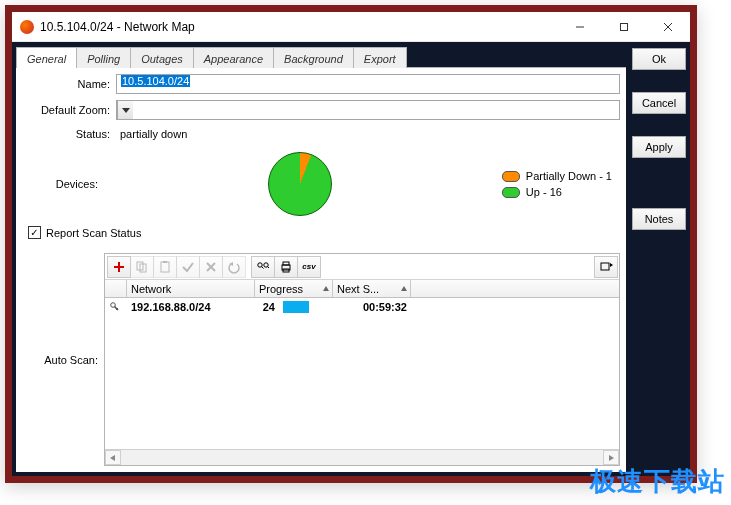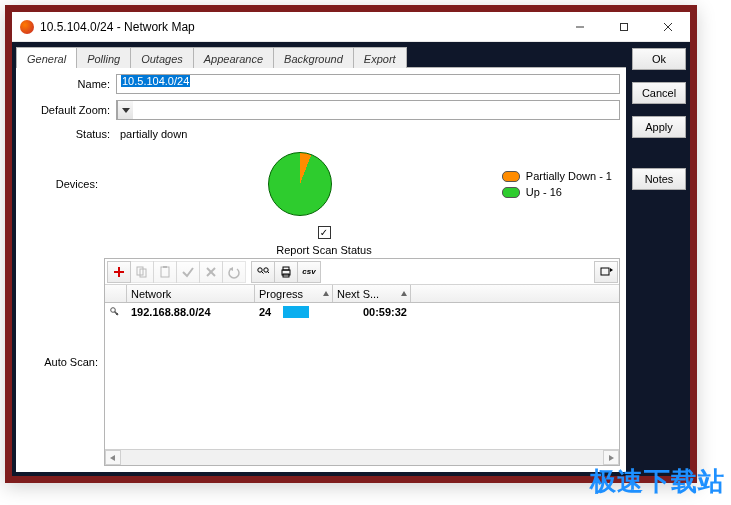--- a/index.html
+++ b/index.html
@@ -6,58 +6,58 @@
 body { background: #fff; width: 731px; height: 505px; position: relative; overflow: hidden; }
 .window { position: absolute; left: 5px; top: 5px; width: 692px; height: 478px; border: 7px solid #7f1d1d; background: #0f172a; box-shadow: 0 4px 18px rgba(0,0,0,.18); }
 .titlebar { height: 30px; display: flex; align-items: center; padding: 0 0 0 8px; background: #fff; border-bottom: 1px solid #e8e8e8; }
 .titleicon { width: 14px; height: 14px; border-radius: 50%; background: radial-gradient(circle at 35% 35%, #ff7a00, #c62828); margin-right: 6px; }
 .titletext { flex: 1; color: #000; font-size: 12px; }
 .winbtns { display: flex; height: 100%; }
 .winbtn { width: 44px; height: 100%; display: flex; align-items: center; justify-content: center; color: #333; background: #fff; }
 .winbtn svg { width: 10px; height: 10px; }
 .clientarea { display: flex; padding: 4px; height: calc(100% - 30px); }
 .leftcol { flex: 1; display: flex; flex-direction: column; }
-.rightcol { width: 60px; display: flex; flex-direction: column; gap: 12px; padding-left: 6px; padding-top: 2px; }
+.rightcol { width: 60px; display: flex; flex-direction: column; gap: 22px; padding-left: 6px; padding-top: 2px; }
 .sidebtn { height: 22px; border: 1px solid #adadad; background: linear-gradient(#fafafa,#e8e8e8); display: flex; align-items: center; justify-content: center; cursor: default; }
 .tabs { display: flex; height: 22px; border-bottom: 1px solid #b5b5b5; }
 .tab { padding: 2px 10px 0 10px; display: flex; align-items: center; color: #333; border: 1px solid transparent; border-bottom: none; position: relative; top: 1px; background: #efefef; border-color:#b5b5b5; margin-right:-1px;font-style:italic; }
 .tab.active { background: #fff; border-color: #b5b5b5; z-index: 2; }
 .tabbody { flex: 1; border: 0; padding: 6px 6px 6px 6px; display: flex; flex-direction: column; background: #fff; }
 .formrow { display: flex; align-items: center; margin-bottom: 6px; margin-left: 12px; }
 .formlabel { width: 82px; text-align: right; padding-right: 6px; color: #000; }
 .textinput { flex: 1; height: 20px; border: 1px solid #a5a5a5; padding: 0 4px; background: #fff; }
 .selhl { background: #0078d7; color: #fff; padding: 0 1px; display: inline-block; }
 .combo { flex: 1; display: flex; height: 20px; border: 1px solid #a5a5a5; background:#fff; }
 .combo .val { flex: 1; padding: 0 4px; display:flex; align-items:center; }
 .combo .ddbtn { width: 16px; border-left: 1px solid #a5a5a5; display:flex; align-items:center; justify-content:center; background:linear-gradient(#f7f7f7,#e3e3e3); }
 .statusval { flex:1; padding: 2px 4px; }
 .devicesrow { display:flex; align-items:center; margin: 4px 0 8px 0; }
 .pie { width: 64px; height: 64px; border-radius: 50%; border: 1px solid #006400; background: conic-gradient(#ff8c00 0deg 21deg, #2ecc2e 21deg 360deg); margin-left: 164px; }
 .legend { margin-left: auto; margin-right: 8px; display:flex; flex-direction:column; gap:4px; }
 .leg { display:flex; align-items:center; gap:6px; font-size:10.5px; }
 .sw { width:18px; height:11px; border-radius:5px; border:1px solid #555; }
 .sw.orange { background:#ff8c00; }
 .sw.green { background:#2ecc2e; }
-.checkrow { display:flex; align-items:center; gap:5px; margin: 2px 0 2px 6px; flex-direction: column; }
+.checkrow { display:flex; align-items:center; gap:5px; margin: 2px 0 14px 6px; }
 .ck { width:13px; height:13px; border:1px solid #333; background:#fff; display:flex; align-items:center; justify-content:center; }
 .ck::after { content:'✓'; font-size:10px; line-height:1; color:#000; }
 .autoscanrow { display:flex; flex:1; min-height:0; }
 .gridwrap { flex:1; display:flex; flex-direction:column; border:1px solid #b5b5b5; background:#fff; min-height:0; }
 .toolbar { height:26px; border-bottom:1px solid #d4d4d4; display:flex; align-items:center; padding:0 2px; gap:0; }
 .tbtn { width:24px; height:22px; border:1px solid #c9c9c9; background:linear-gradient(#fcfcfc,#ececec); display:flex; align-items:center; justify-content:center; margin-right:-1px; }
 .tbtn.disabled { opacity:.45; }
 .tbtn svg { width:14px; height:14px; }
 .tbspacer { flex:1; }
 .colhdrs { height:18px; border-bottom:1px solid #c0c0c0; display:flex; background:linear-gradient(#fcfcfc,#efefef); }
 .colh { border-right:1px solid #c9c9c9; padding:1px 4px; display:flex; align-items:center; position:relative; }
 .colh.small::after { content:''; position:absolute; right:3px; top:6px; border-left:3px solid transparent; border-right:3px solid transparent; border-bottom:5px solid #666; }
 .datarow { height:18px; display:flex; align-items:center; border-bottom:0; }
 .cell { padding:0 4px; height:100%; display:flex; align-items:center;font-weight:bold; }
 .progresscell { position:relative; display:flex; align-items:center; }
-.progressnum { width:24px; padding-right:2px; }
+.progressnum { width:24px; text-align:right; padding-right:8px; }
 .progressbar { width:26px; height:12px; background:#0aaeef; }
 .scrollbar { height:16px; border-top:1px solid #d0d0d0; background:#f1f1f1; display:flex; }
 .sbtn { width:16px; height:100%; border:1px solid #d0d0d0; background:#f7f7f7; display:flex; align-items:center; justify-content:center; }
 .watermark { position:absolute; right:6px; bottom:6px; font-size:26px; font-weight:700; color:#1e90ff; letter-spacing:1px; pointer-events:none; }
 .gridbody { flex:1; overflow:hidden; }
 </style>
 </head>
 <body>
 
 <div class="window">

